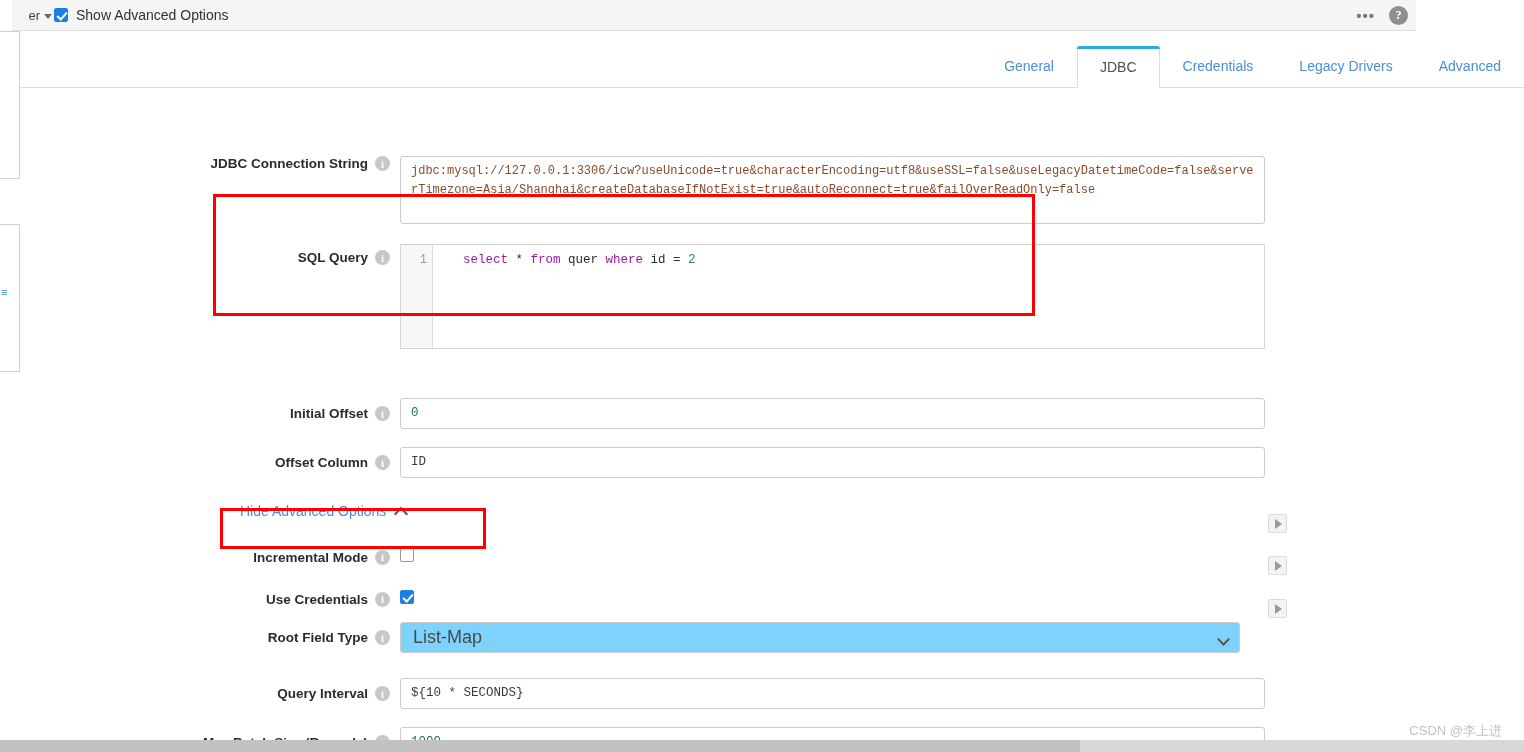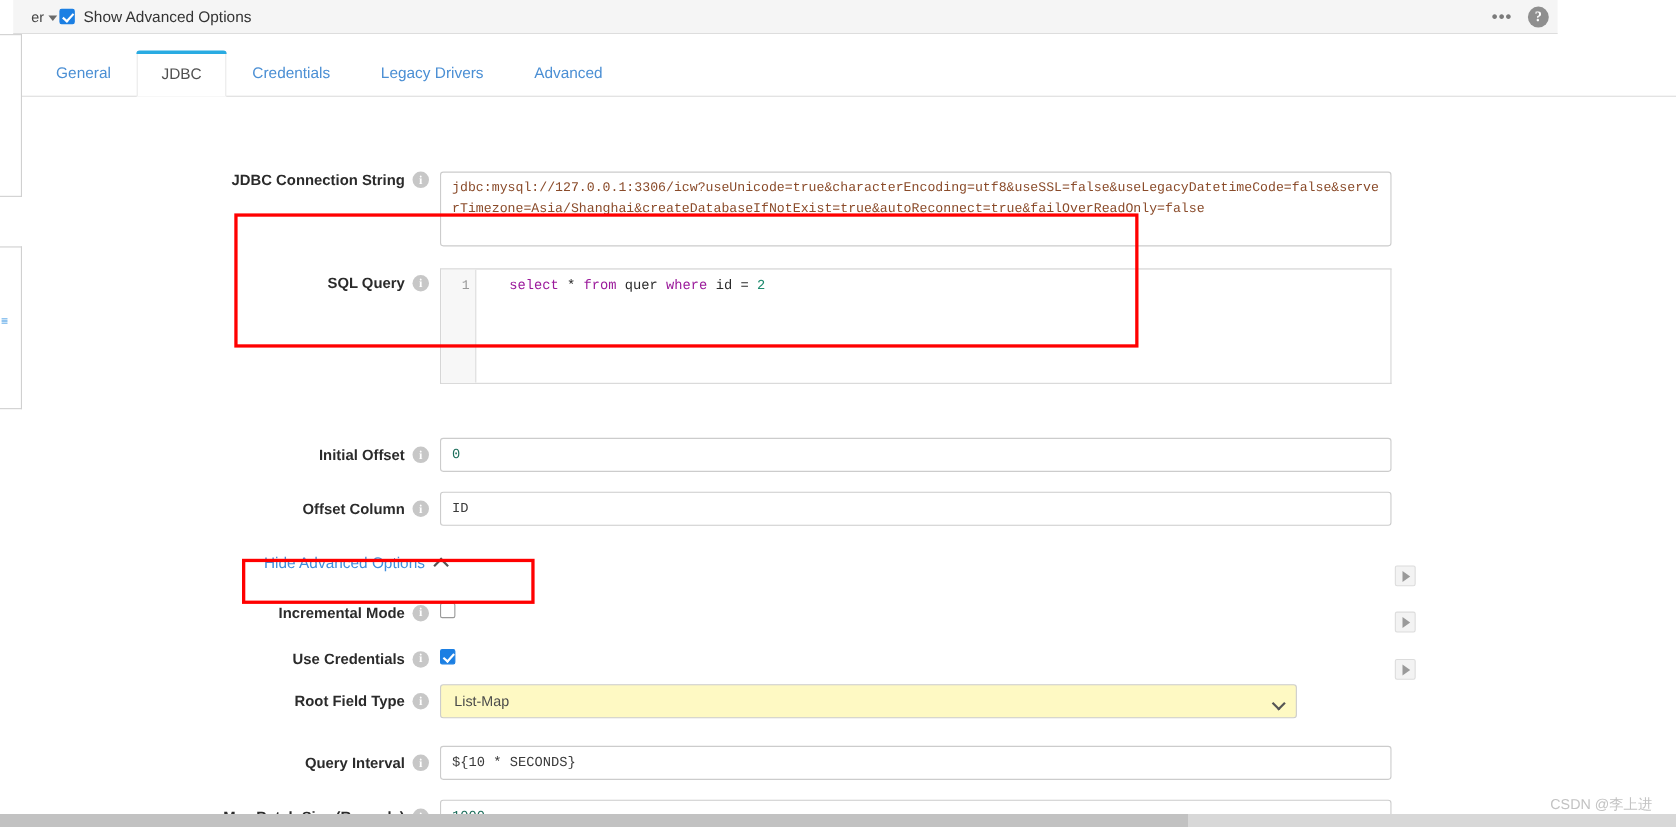--- a/index.html
+++ b/index.html
@@ -85,21 +85,21 @@
   .panel {
     position: absolute; left: 20px; top: 31px;
     width: 1504px; height: 700px;
     background: #ffffff;
   }
 
   
   .tabs {
     position: absolute; left: 0; top: 14px; width: 1504px; height: 43px;
     border-bottom: 1px solid #dddddd;
-    display: flex; align-items: flex-end; padding-left: 8px;
+    display: flex; align-items: flex-end; padding-left: 8px; justify-content: flex-end;
   }
   .tab {
     position: relative; height: 42px; padding: 0 22px;
     display: flex; align-items: center;
     font-size: 14px; color: #4b8fd4; cursor: pointer;
     background: transparent; border: 1px solid transparent;
     white-space: nowrap;
   }
   .tab.active {
     color: #4f4f4f;
@@ -177,23 +177,23 @@
   .kw { color: #9b1a9b; }
   .num { color: #1e8a6e; }
   .op { color: #2b2b2b; }
   .hint {
     width: 865px; margin-top: 8px;
     font-size: 12.5px; color: #b5b5b5;
   }
 
   
   .selectbox {
-    width: 779px; height: 31px;
+    width: 840px; height: 31px;
     border: 1px solid #cccccc; border-radius: 3px;
-    background: #fef9c3; color: #4a4a4a; font-size: 13px;
+    background: #7dd3fc; color: #4a4a4a; font-size: 18px;
     padding: 0 26px 0 12px; line-height: 29px;
     position: relative; cursor: pointer;
     white-space: nowrap; overflow: hidden;
   }
   .selectbox::after {
     content: ""; position: absolute; right: 11px; top: 12px;
     width: 7px; height: 7px;
     border-right: 2px solid #555; border-bottom: 2px solid #555;
     transform: rotate(45deg);
   }

